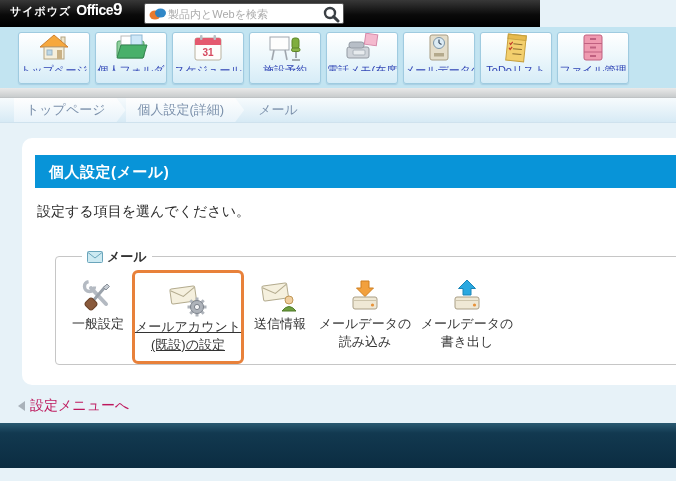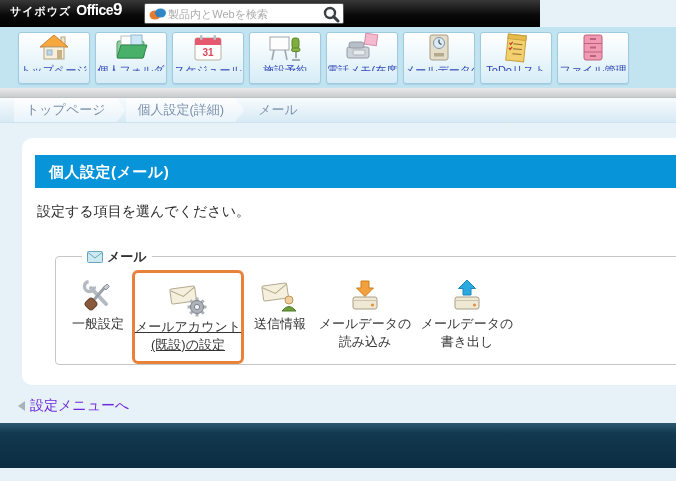--- a/index.html
+++ b/index.html
@@ -111,21 +111,21 @@
   }
   .mitem.highlighted .mlabel { text-decoration: underline; }
   .w56 { width: 60px; } .w112 { width: 112px; } .w60 { width: 64px; }
   .w40 { width: 44px; } .w96 { width: 98px; font-family: Liberation Serif, serif; }
 
   
   #backlink-row {
     position: absolute; left: 18px; top: 397px;
     display: flex; align-items: center; gap: 5px;
   }
-  #backlink { font-size: 14px; color: #6d28d9; text-decoration: none; cursor: pointer; }
+  #backlink { font-size: 14px; color: #be185d; text-decoration: none; cursor: pointer; }
 
   
   #footer {
     position: absolute; left: 0; top: 423px; width: 676px; height: 45px;
     background: linear-gradient(180deg, #2a5a72 0%, #123950 22%, #0b2c41 100%);
   }
 </style>
 </head>
 <body>
 

